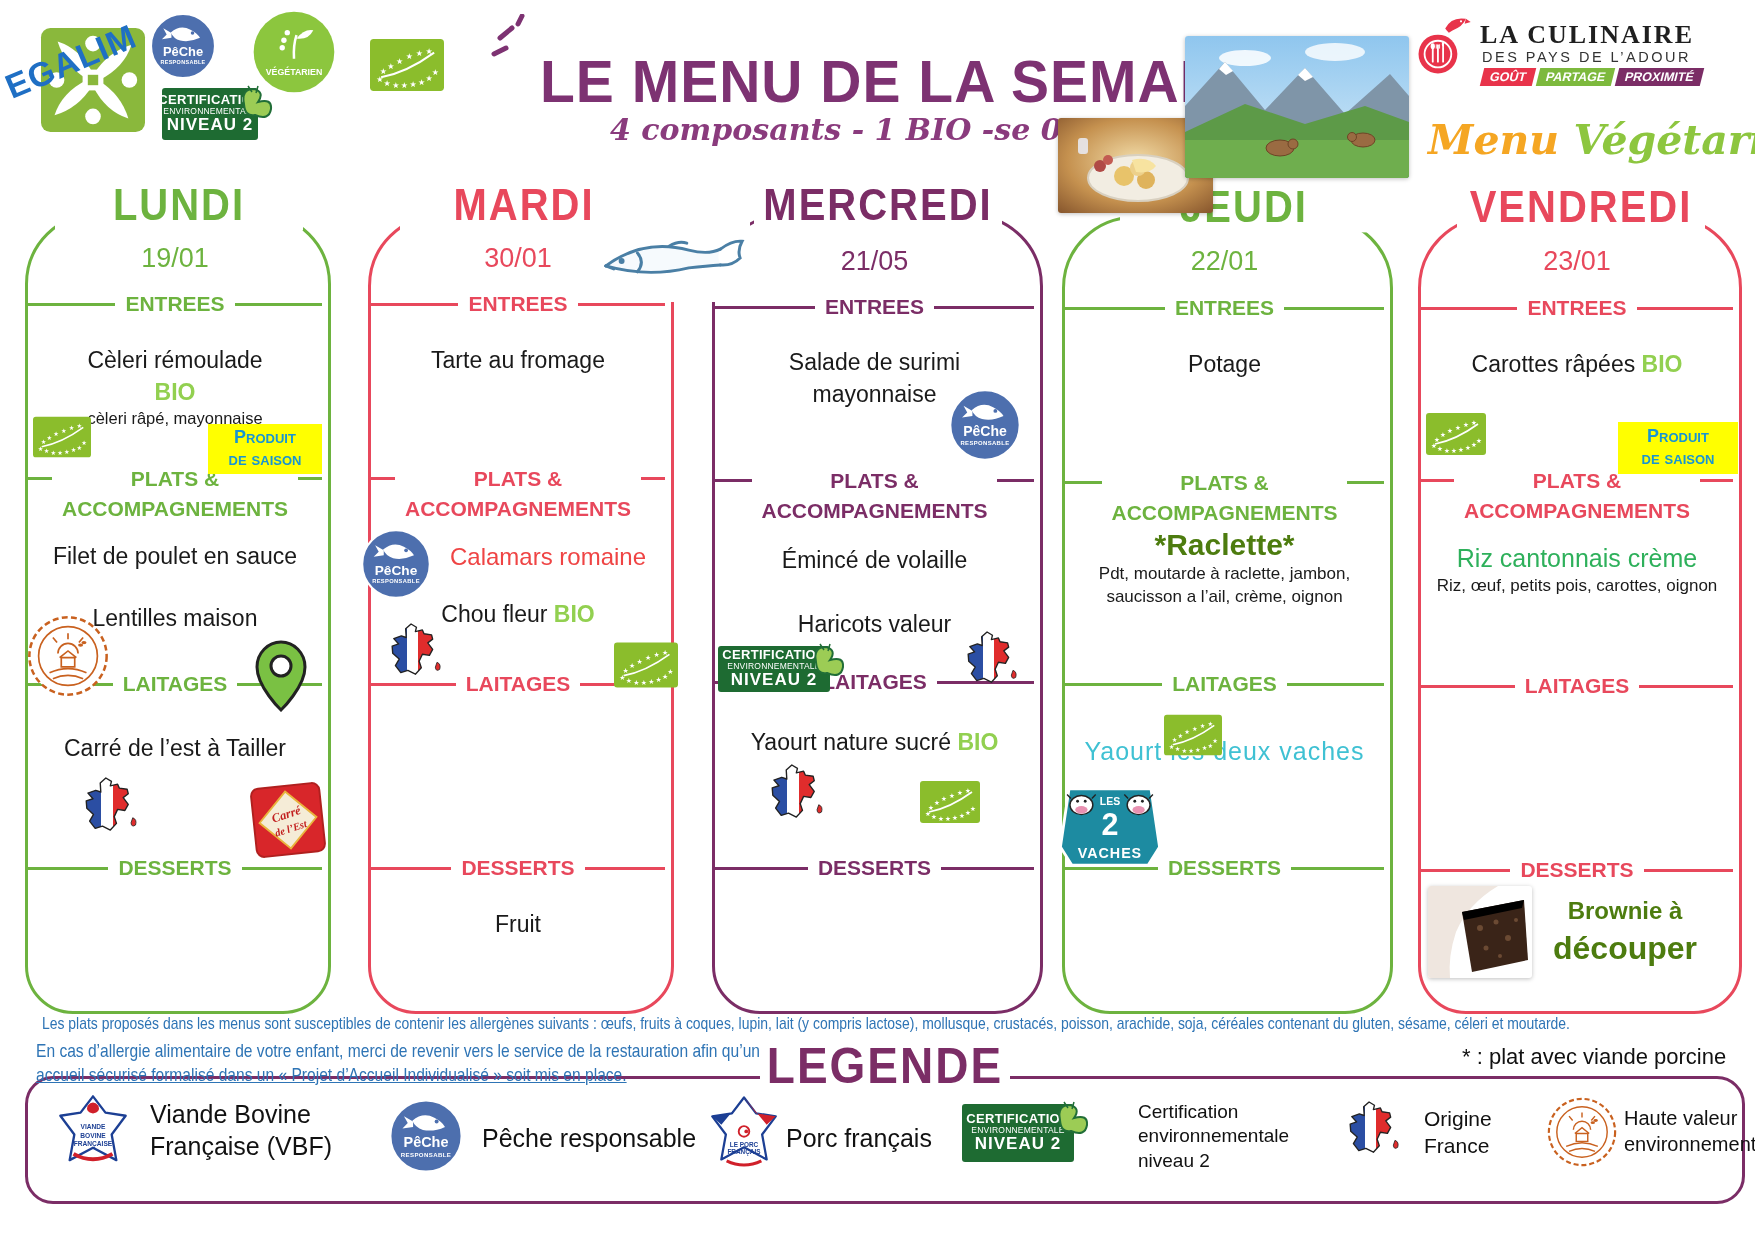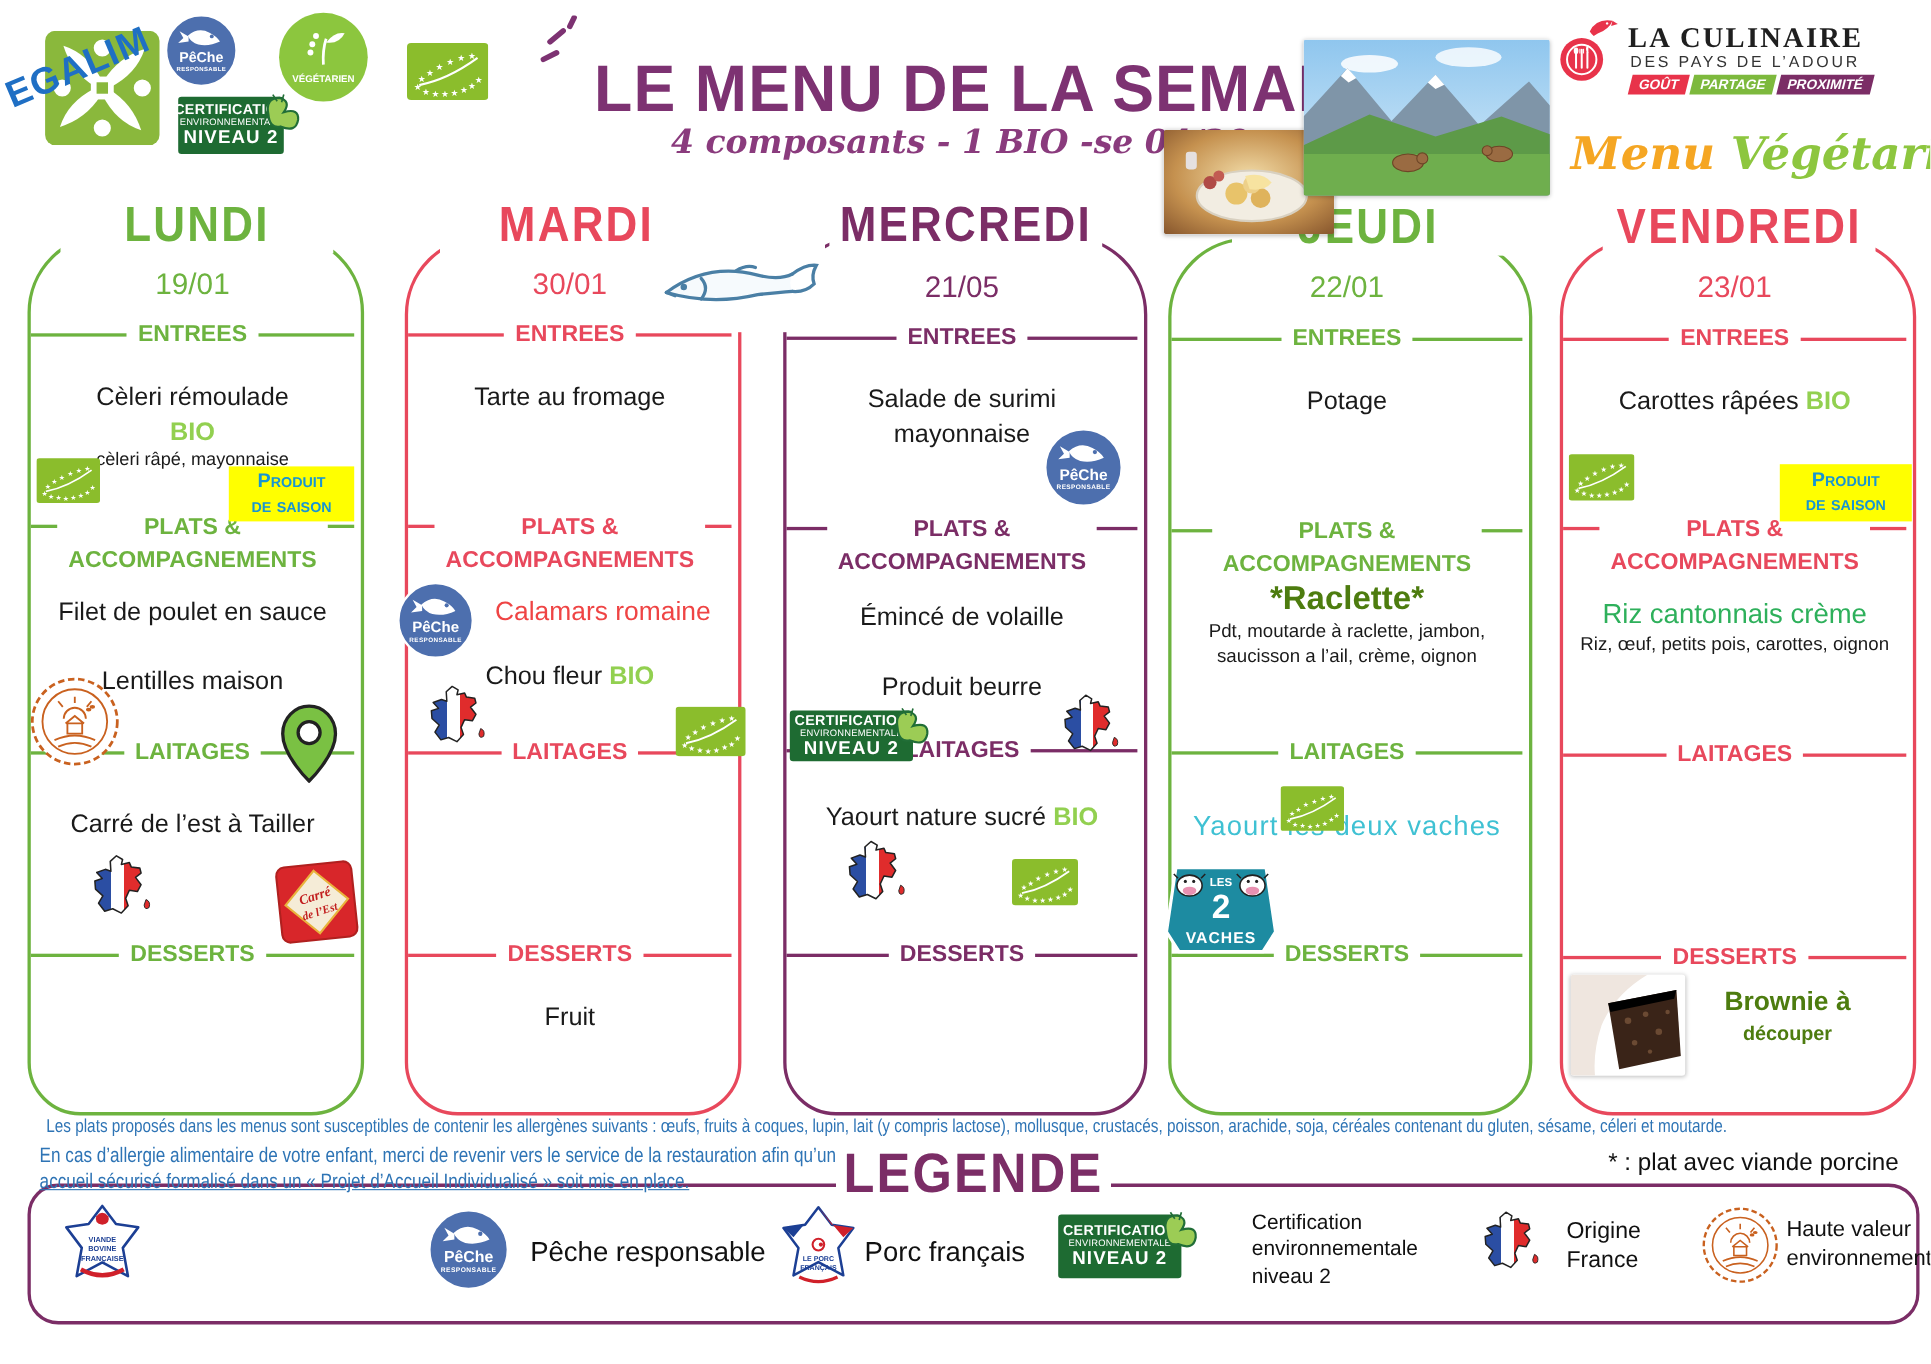--- a/index.html
+++ b/index.html
@@ -506,21 +506,21 @@
 
     <div class="sec sec2" style="left:715px;top:466px;width:319px">
       <div class="ln"></div>
       <div class="lbl">
         <div>PLATS &amp;</div>
         <div>ACCOMPAGNEMENTS</div>
       </div>
       <div class="ln"></div>
     </div>
     <div class="dish" style="left:712px;top:546px;width:325px">Émincé de volaille</div>
-    <div class="dish" style="left:712px;top:610px;width:325px">Produit beurre</div>
+    <div class="dish" style="left:712px;top:610px;width:325px">Haricots valeur</div>
 
     <div class="cert-badge" style="left:718px;top:646px;width:112px;height:46px">
       <span class="ct1">CERTIFICATION</span>
       <span class="ct2">ENVIRONNEMENTALE</span>
       <span class="ct3">NIVEAU 2</span>
       <svg class="butterfly">
           <use href="#sym-butterfly"></use>
         </svg>
     </div>
     <div class="sec" style="left:715px;top:670px;width:319px">
@@ -637,34 +637,38 @@
       <div class="ln"></div>
       <div class="lbl">DESSERTS</div>
       <div class="ln"></div>
     </div>
     <div class="photo" style="left:1428px;top:886px;width:104px;height:92px;z-index:4">
       <svg width="104" height="92">
           <use href="#sym-brownie"></use>
         </svg>
     </div>
     <div class="dish orange-dish" style="left:1530px;top:896px;width:190px;font-size:24px">Brownie à</div>
-    <div class="dish orange-dish" style="left:1530px;top:928px;width:190px;font-size:18px">découper</div>
+    <div class="dish orange-dish" style="left:1530px;top:928px;width:190px;font-size:32px">découper</div>
   </div>
 
   <div class="blue-line" style="left:42px;top:1014px">Les plats proposés dans les menus sont susceptibles de contenir les allergènes suivants : œufs, fruits à coques, lupin, lait (y compris lactose), mollusque, crustacés, poisson, arachide, soja, céréales contenant du gluten, sésame, céleri et moutarde.</div>
   <div class="blue-line" style="left:36px;top:1040px;font-size:19px">En cas d’allergie alimentaire de votre enfant, merci de revenir vers le service de la restauration afin qu’un</div>
   <div class="blue-line" style="left:36px;top:1064px;font-size:19px;text-decoration:underline">accueil sécurisé formalisé dans un « Projet d’Accueil Individualisé » soit mis en place.</div>
   <div class="abs" style="left:1462px;top:1044px;width:290px;font-size:22px;color:#111;z-index:3">* : plat avec viande porcine</div>
 
   <div class="legende">LEGENDE</div>
   <div class="legend-box"></div>
 
   <svg class="icon" style="left:58px;top:1090px;width:70px;height:92px">
       <use href="#sym-vbf"></use>
     </svg>
+  <div class="leg-label" style="left:150px;top:1098px;font-size:25px">
+    <div>Viande Bovine</div>
+    <div>Française (VBF)</div>
+  </div>
 
   <svg class="icon" style="left:388px;top:1098px;width:76px;height:76px">
       <use href="#sym-peche"></use>
     </svg>
   <div class="leg-label" style="left:482px;top:1122px;font-size:25px">Pêche responsable</div>
 
   <svg class="icon" style="left:710px;top:1090px;width:68px;height:92px">
       <use href="#sym-porc"></use>
     </svg>
   <div class="leg-label" style="left:786px;top:1122px;font-size:25px">Porc français</div>

